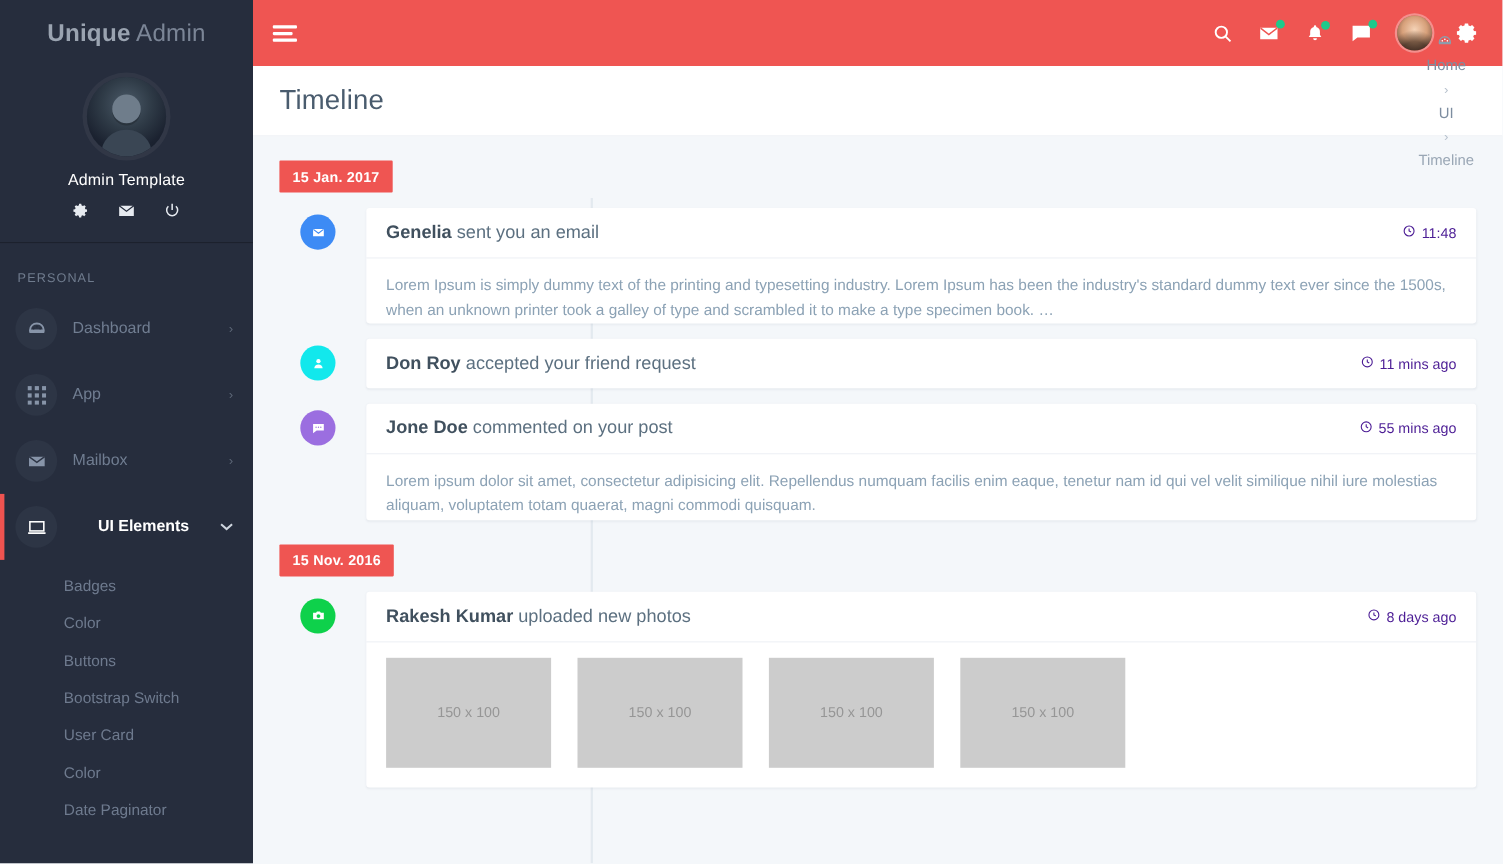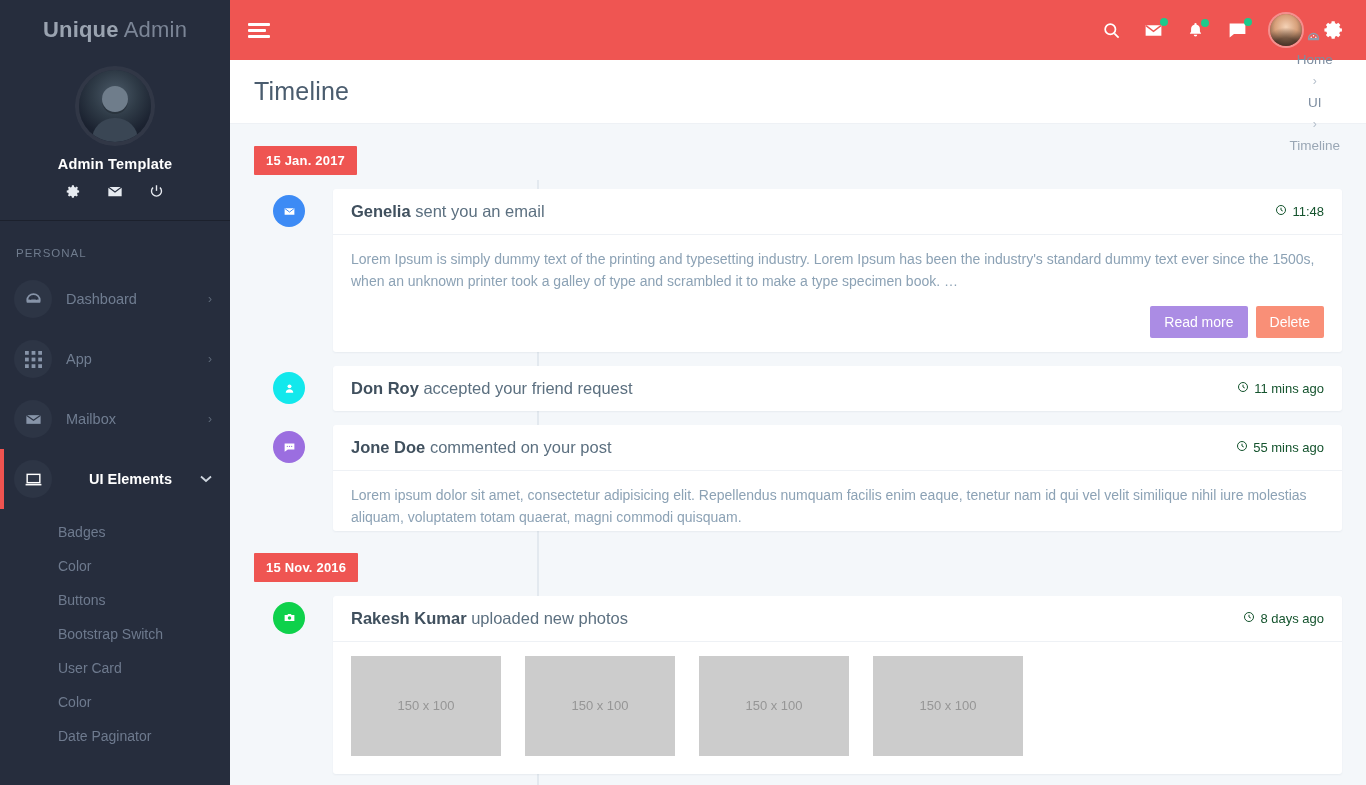--- a/index.html
+++ b/index.html
@@ -38,21 +38,21 @@
     width: 26px; height: 26px; border-radius: 50%;
     background: #6f7d8b; transform: translateX(-50%);
     box-shadow: 0 2px 0 rgba(0,0,0,.2);
   }
   .avatar-lg::after {
     content: ""; position: absolute; left: 50%; bottom: -10px;
     width: 46px; height: 34px; border-radius: 22px 22px 0 0;
     background: #3a4654; transform: translateX(-50%);
   }
   .profile-name {
-    margin-top: 14px; color: #fff; font-size: 14.5px; font-weight: bold;
+    margin-top: 14px; color: #fff; font-size: 14.5px; font-weight: normal;
     letter-spacing: .2px;
   }
   .profile-actions {
     margin-top: 12px; display: flex; justify-content: center; gap: 26px;
     padding-bottom: 20px;
   }
   .profile-actions .pi { color: #e6eaf0; display: inline-flex; cursor: pointer; }
   .side-divider { height: 1px; background: #000; opacity: .25; }
   .nav-head {
     color: #6f7b8d; font-size: 11.5px; letter-spacing: 1px;
@@ -149,21 +149,21 @@
   .tl-card {
     flex: 1; background: #fff; border-radius: 3px; margin-left: 28px;
     box-shadow: 0 1px 2px rgba(70,90,110,.07);
   }
   .tl-card-head {
     display: flex; align-items: center; padding: 13px 18px;
   }
   .tl-title { font-size: 16.5px; color: #5c7080; font-weight: normal; }
   .tl-title b { color: #40505e; font-weight: bold; }
   .tl-time {
-    margin-left: auto; font-size: 13px; color: #14532d; white-space: nowrap;
+    margin-left: auto; font-size: 13px; color: #4c1d95; white-space: nowrap;
     display: flex; align-items: center; gap: 5px;
   }
   .tl-card-head.bordered { border-bottom: 1px solid #eef1f5; }
   .tl-body {
     padding: 14px 18px 2px; color: #8ca2b5; font-size: 14px; line-height: 1.55;
   }
   .tl-foot { padding: 12px 18px 14px; display: flex; justify-content: flex-end; gap: 8px; }
   .btn {
     border: none; color: #fff; font-size: 14px; padding: 8px 14px;
     border-radius: 2px; cursor: pointer; font-family: inherit;
@@ -387,24 +387,20 @@
                 <span>
                   <svg width="12" height="12" viewBox="0 0 24 24" fill="none" stroke="currentColor" stroke-width="2">
                       <circle cx="12" cy="12" r="9"></circle>
                       <path d="M12 7.5V12l3.5 2"></path>
                     </svg>
                 </span>
                 <span>11:48</span>
               </div>
             </div>
             <div class="tl-body">Lorem Ipsum is simply dummy text of the printing and typesetting industry. Lorem Ipsum has been the industry's standard dummy text ever since the 1500s, when an unknown printer took a galley of type and scrambled it to make a type specimen book. …</div>
-            <div class="tl-foot">
-              <button class="btn btn-purple-light">Read more</button>
-              <button class="btn btn-salmon">Delete</button>
-            </div>
           </div>
         </div>
 
         
         <div class="tl-row">
           <div class="tl-badge bg-cyan">
             <svg width="13" height="13" viewBox="0 0 24 24" fill="#fff">
                 <circle cx="12" cy="8" r="3.6"></circle>
                 <path d="M5 20c0-3.9 3.1-6.4 7-6.4s7 2.5 7 6.4z"></path>
               </svg>

